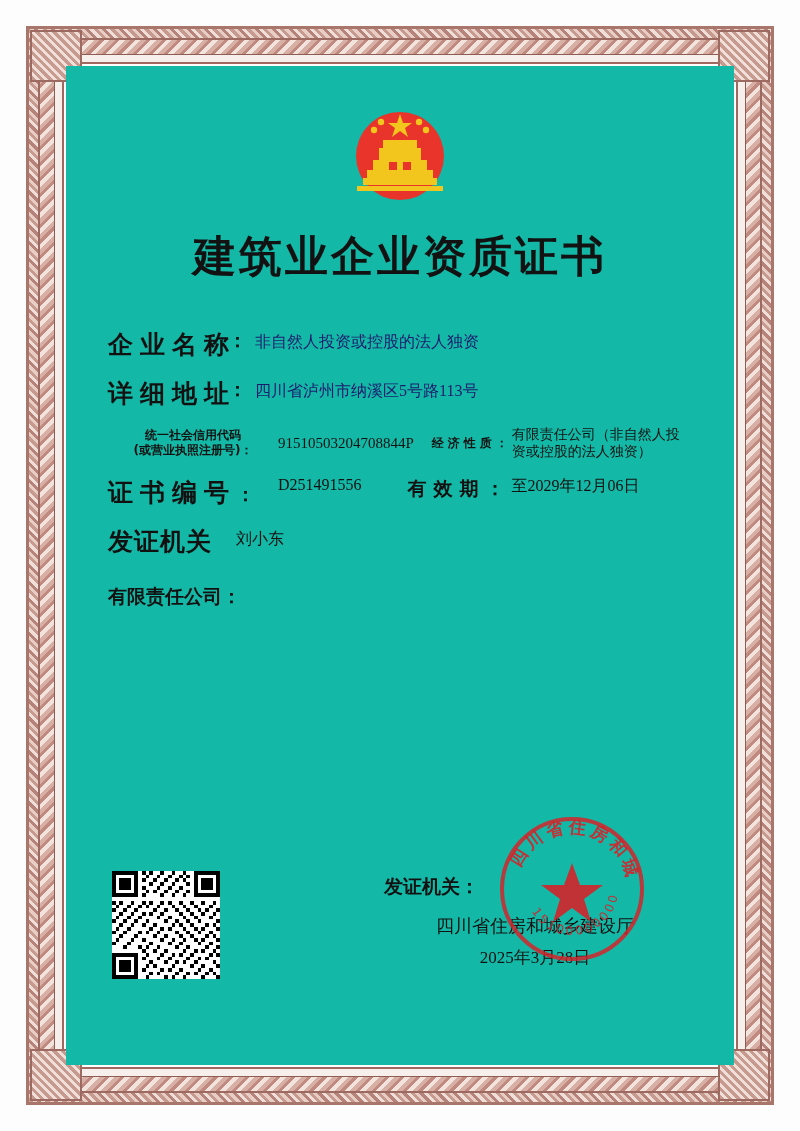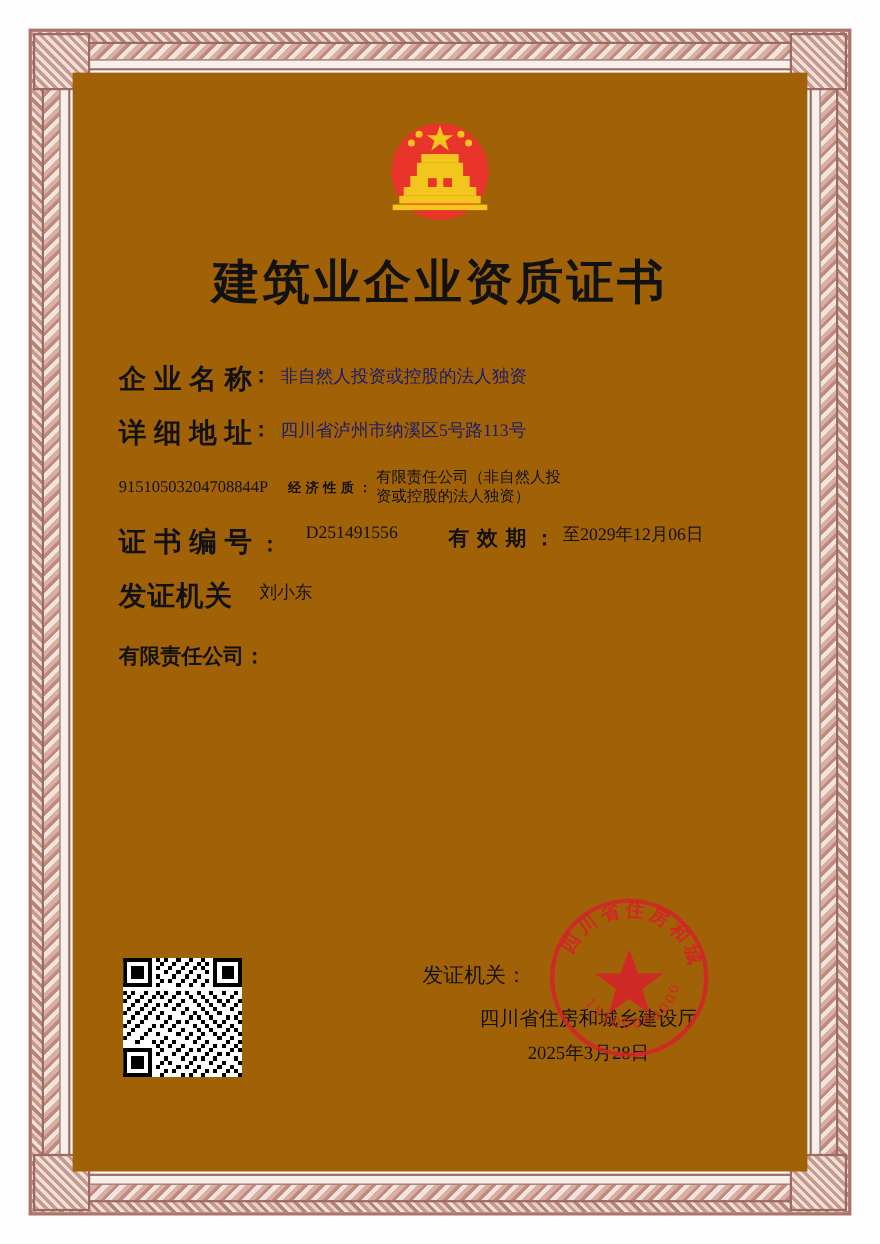--- a/index.html
+++ b/index.html
@@ -65,21 +65,21 @@
   }
   .corner.tl{left:30px;top:30px;}
   .corner.tr{right:30px;top:30px;}
   .corner.bl{left:30px;bottom:30px;}
   .corner.br{right:30px;bottom:30px;}
 
   
   .content{
     position:absolute;
     left:66px;top:66px;right:66px;bottom:66px;
-    background:#a16207;
+    background:#14b8a6;
     overflow:hidden;
   }
 
   
   .emblem{
     position:absolute;
     left:50%;top:36px;
     transform:translateX(-50%);
     width:126px;height:112px;
   }
@@ -232,21 +232,21 @@
   }
   .issuer-row{
     display:flex;
     justify-content:flex-start;
     align-items:center;
     padding-left:14px;
   }
   .issuer-lbl{
     font-family:"DejaVu Sans", sans-serif;
     font-size:19px;
-    font-weight:normal;
+    font-weight:bold;
     color:#111;
     white-space:nowrap;
   }
   .issuer-name{
     font-family:"Liberation Serif", serif;
     font-size:18px;
     color:#111;
     margin-top:14px;
   }
   .issuer-date{
@@ -313,20 +313,26 @@
         <span class="val blue">非自然人投资或控股的法人独资</span>
       </div>
 
       <div class="row">
         <span class="lbl sp" style="width:120px;">详细地址</span>
         <span class="colon">：</span>
         <span class="val blue">四川省泸州市纳溪区5号路113号</span>
       </div>
 
       <div class="row-credit">
+        <div class="credit-left">
+          <div class="lbl-small">统一社会信用代码</div>
+          <div class="lbl-small">
+            <span>(或营业执照注册号)</span>：
+          </div>
+        </div>
         <div class="credit-val">91510503204708844P</div>
         <div class="econ-lbl"><span>经济性质</span>：</div>
         <div class="econ-val">有限责任公司（非自然人投资或控股的法人独资）</div>
       </div>
 
       <div class="row-cert">
         <div class="cert-left">
           <span class="lbl sp">证书编号</span><span class="colon">：</span>
         </div>
         <div class="cert-val">D251491556</div>

